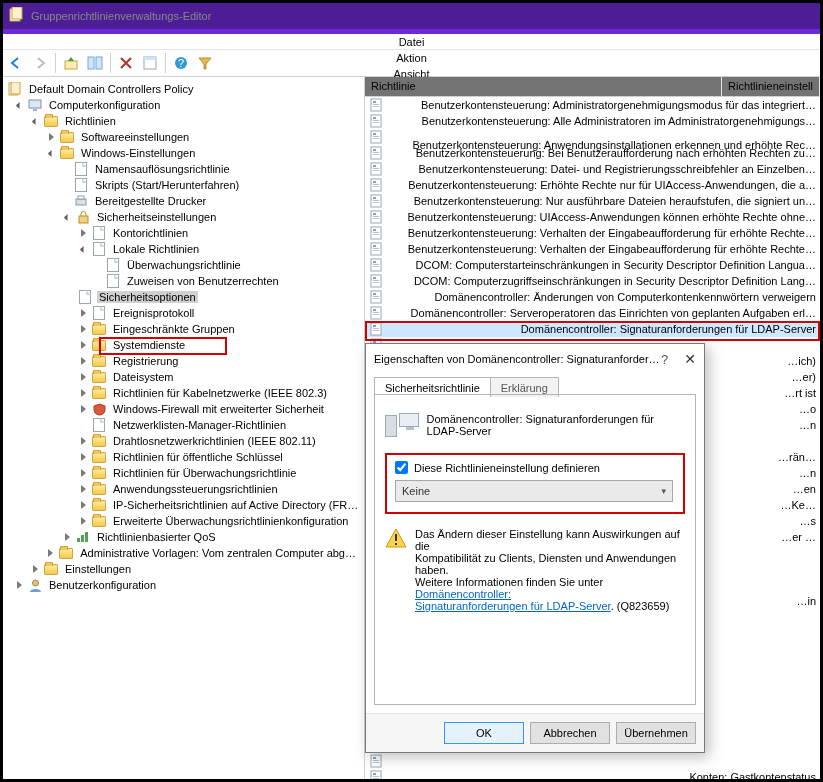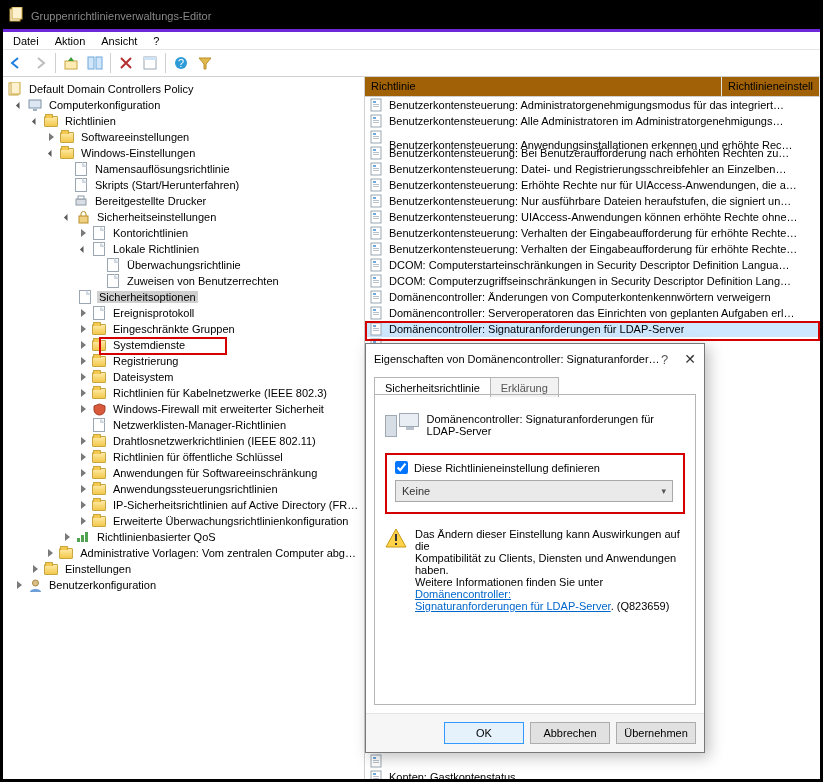--- a/index.html
+++ b/index.html
@@ -1,23 +1,23 @@
 <!DOCTYPE html>
 <html><head>
 <meta charset="utf-8">
 <style>
   * { box-sizing: border-box; margin: 0; padding: 0; font-family: "Segoe UI", Tahoma, sans-serif; font-size: 11px; }
   body { width: 823px; height: 782px; background: #fff; border: 3px solid #000; color: #000; overflow: hidden; position: relative; }
 
   
-  .titlebar { display: flex; align-items: center; height: 26px; padding: 0 6px; background: #000000; color: #888; }
+  .titlebar { display: flex; align-items: center; height: 26px; padding: 0 6px; background: #4c1d95; color: #888; }
   .titlebar svg { width: 16px; height: 16px; margin-right: 6px; }
 
   
-  .menubar { display: flex; align-items: center; height: 20px; padding: 0 2px; border-top: 3px solid #6d28d9; }
+  .menubar { display: flex; align-items: center; height: 20px; padding: 0 2px; border-top: 5px solid #6d28d9; flex-direction: column; }
   .menubar .mi { padding: 2px 8px; color: #000; cursor: default; }
 
   
   .toolbar { display: flex; align-items: center; height: 28px; padding: 0 2px; border-top: 1px solid #e5e5e5; border-bottom: 1px solid #d0d0d0; gap: 2px; }
   .toolbar .tb { width: 22px; height: 22px; display: flex; align-items: center; justify-content: center; }
   .toolbar .sep { width: 1px; height: 20px; background: #d0d0d0; margin: 0 2px; }
 
   
   .body { display: flex; height: calc(100% - 26px - 20px - 28px); }
   .tree-pane { width: 362px; border-right: 1px solid #d0d0d0; overflow: hidden; position: relative; padding-top: 4px; }
@@ -36,27 +36,27 @@
 
   
   .folder { width: 14px; height: 11px; background: linear-gradient(#ffe9a6, #f2c94c); border: 1px solid #caa63e; border-radius: 1px; position: relative; }
   .folder::before { content: ""; position: absolute; top: -3px; left: 0; width: 6px; height: 3px; background: #f2c94c; border: 1px solid #caa63e; border-bottom: none; border-radius: 1px 1px 0 0; }
 
   
   .docico { width: 12px; height: 14px; background: #fff; border: 1px solid #9aa7b2; position: relative; }
   .docico::after { content: ""; position: absolute; right: -1px; top: -1px; border-top: 5px solid #fff0; border-left: 5px solid #cfd8e0; }
 
   
-  .list-header { display: flex; height: 20px; border-bottom: 1px solid #d0d0d0; background: #a16207; }
+  .list-header { display: flex; height: 20px; border-bottom: 1px solid #d0d0d0; background: #737373; }
   .list-header .col { padding: 3px 6px; border-right: 1px solid #e5e5e5; color: #000; }
   .col-policy { width: 454px; }
   .col-setting { flex: 1; }
   .list-body { height: calc(100% - 20px); overflow: hidden; }
   .list-row { display: flex; align-items: center; height: 16px; white-space: nowrap; }
-  .list-row .c1 { width: 454px; display: flex; align-items: center; padding-left: 4px; overflow: hidden; text-overflow: ellipsis; }
+  .list-row .c1 { width: 454px; display: flex; align-items: center; padding-left: 4px; overflow: hidden; text-overflow: ellipsis; justify-content: space-between; }
   .list-row .c2 { flex: 1; padding-left: 4px; overflow: hidden; }
   .list-row .pic { width: 16px; height: 16px; margin-right: 4px; display: inline-flex; align-items: center; justify-content: center; flex: 0 0 16px; }
   .list-row.sel { background: #cde8ff; }
 
   
   .list-hl { position: absolute; border: 2px solid #d40000; pointer-events: none; }
 
   
   .dialog { position: absolute; left: 362px; top: 340px; width: 340px; height: 410px; background: #fff; border: 1px solid #787878; box-shadow: 4px 4px 14px rgba(0,0,0,.25); display: flex; flex-direction: column; }
   .dlg-title { display: flex; align-items: center; height: 30px; padding: 0 8px; color: #000; }
@@ -345,21 +345,21 @@
           <span class="ic">
             <span class="folder"></span>
           </span>
           <span class="lbl">Richtlinien für öffentliche Schlüssel</span>
         </div>
       <div class="row" style="padding-left:74px">
           <span class="tw closed"></span>
           <span class="ic">
             <span class="folder"></span>
           </span>
-          <span class="lbl">Anwendungen für Softwareeinschränkung</span>
+          <span class="lbl">Richtlinien für Überwachungsrichtlinie</span>
         </div>
       <div class="row" style="padding-left:74px">
           <span class="tw closed"></span>
           <span class="ic">
             <span class="folder"></span>
           </span>
           <span class="lbl">Anwendungssteuerungsrichtlinien</span>
         </div>
       <div class="row" style="padding-left:74px">
           <span class="tw closed"></span>

